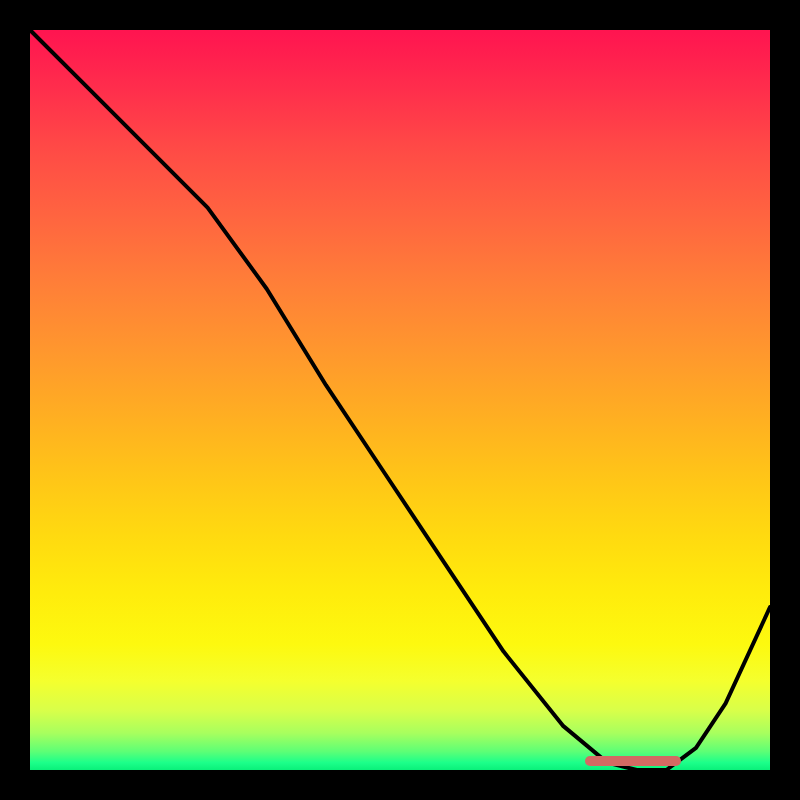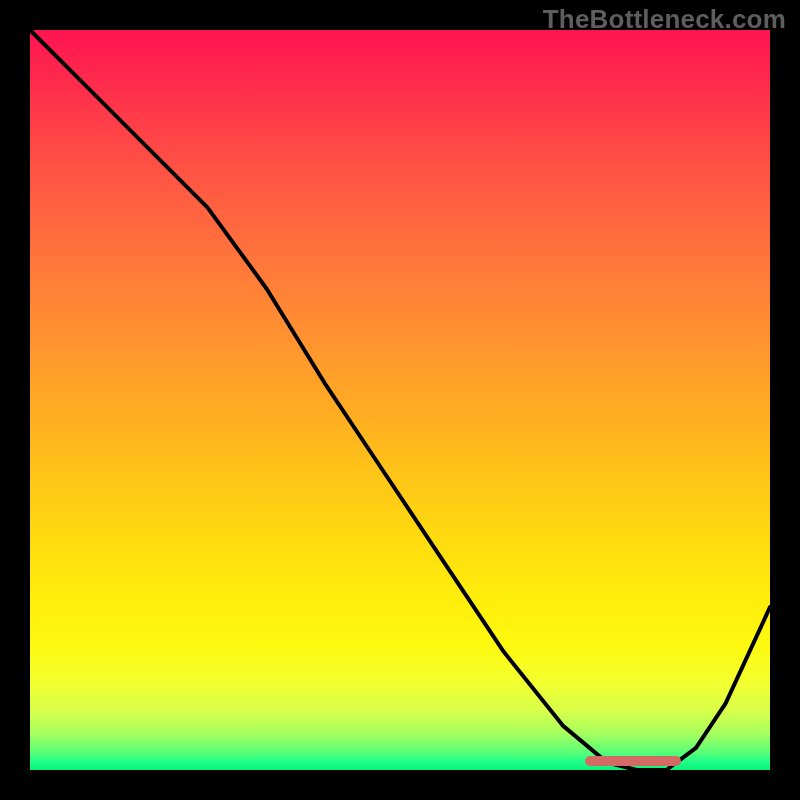--- a/index.html
+++ b/index.html
@@ -73,21 +73,20 @@
     height: 10px;
     border-radius: 5px;
     background: #d36a63;
   }
 </style>
 </head>
 <body>
 
 <div class="stage">
 
-  <div class="watermark">TheBottleneck.com</div>
 
   <div class="plot">
     <svg viewBox="0 0 740 740" preserveAspectRatio="none">
       <path class="curve" d="M0.0 0.0 L59.2 59.2 L118.4 118.4 L177.6 177.6 L236.8 259.0 L296.0 355.2 L355.2 444.0 L414.4 532.8 L473.6 621.6 L532.8 695.6 L577.2 732.6 L606.8 740.0 L636.4 740.0 L666.0 717.8 L695.6 673.4 L740.0 577.2"></path>
     </svg>
     <div class="sweet-spot" style="left: 555px; width: 96.2px; bottom: 4px;"></div>
   </div>
 
 </div>
 

